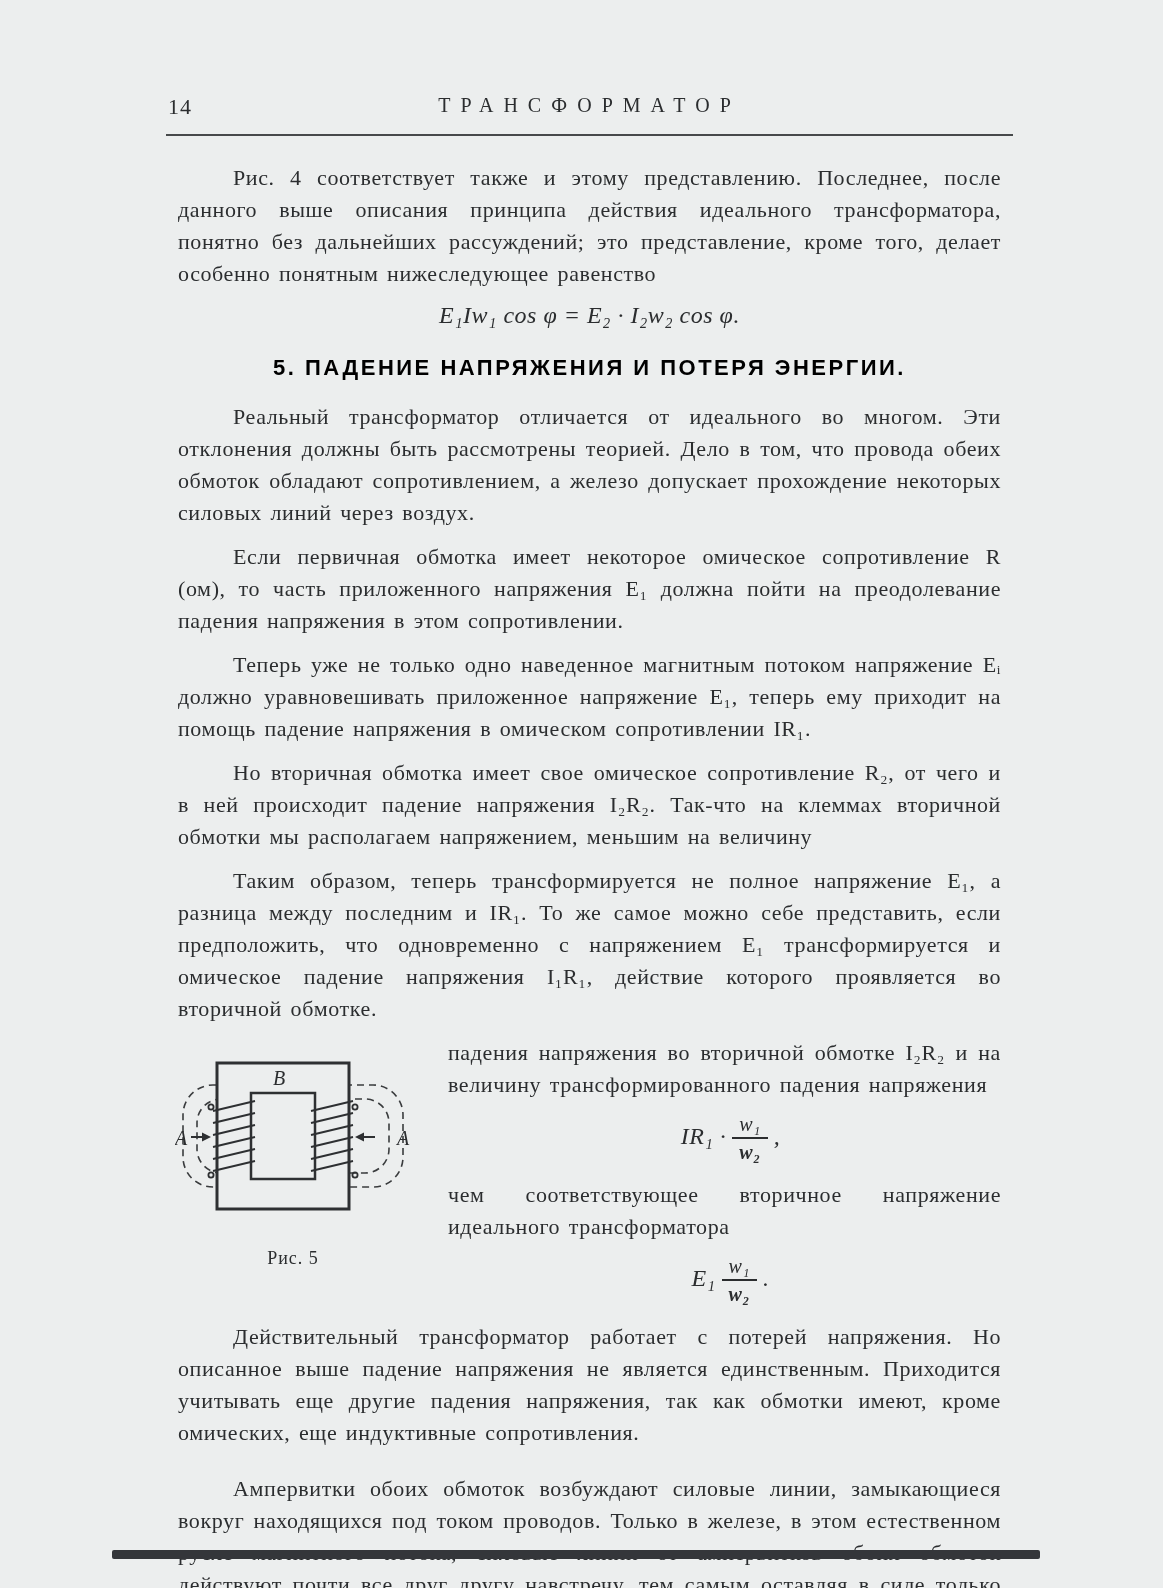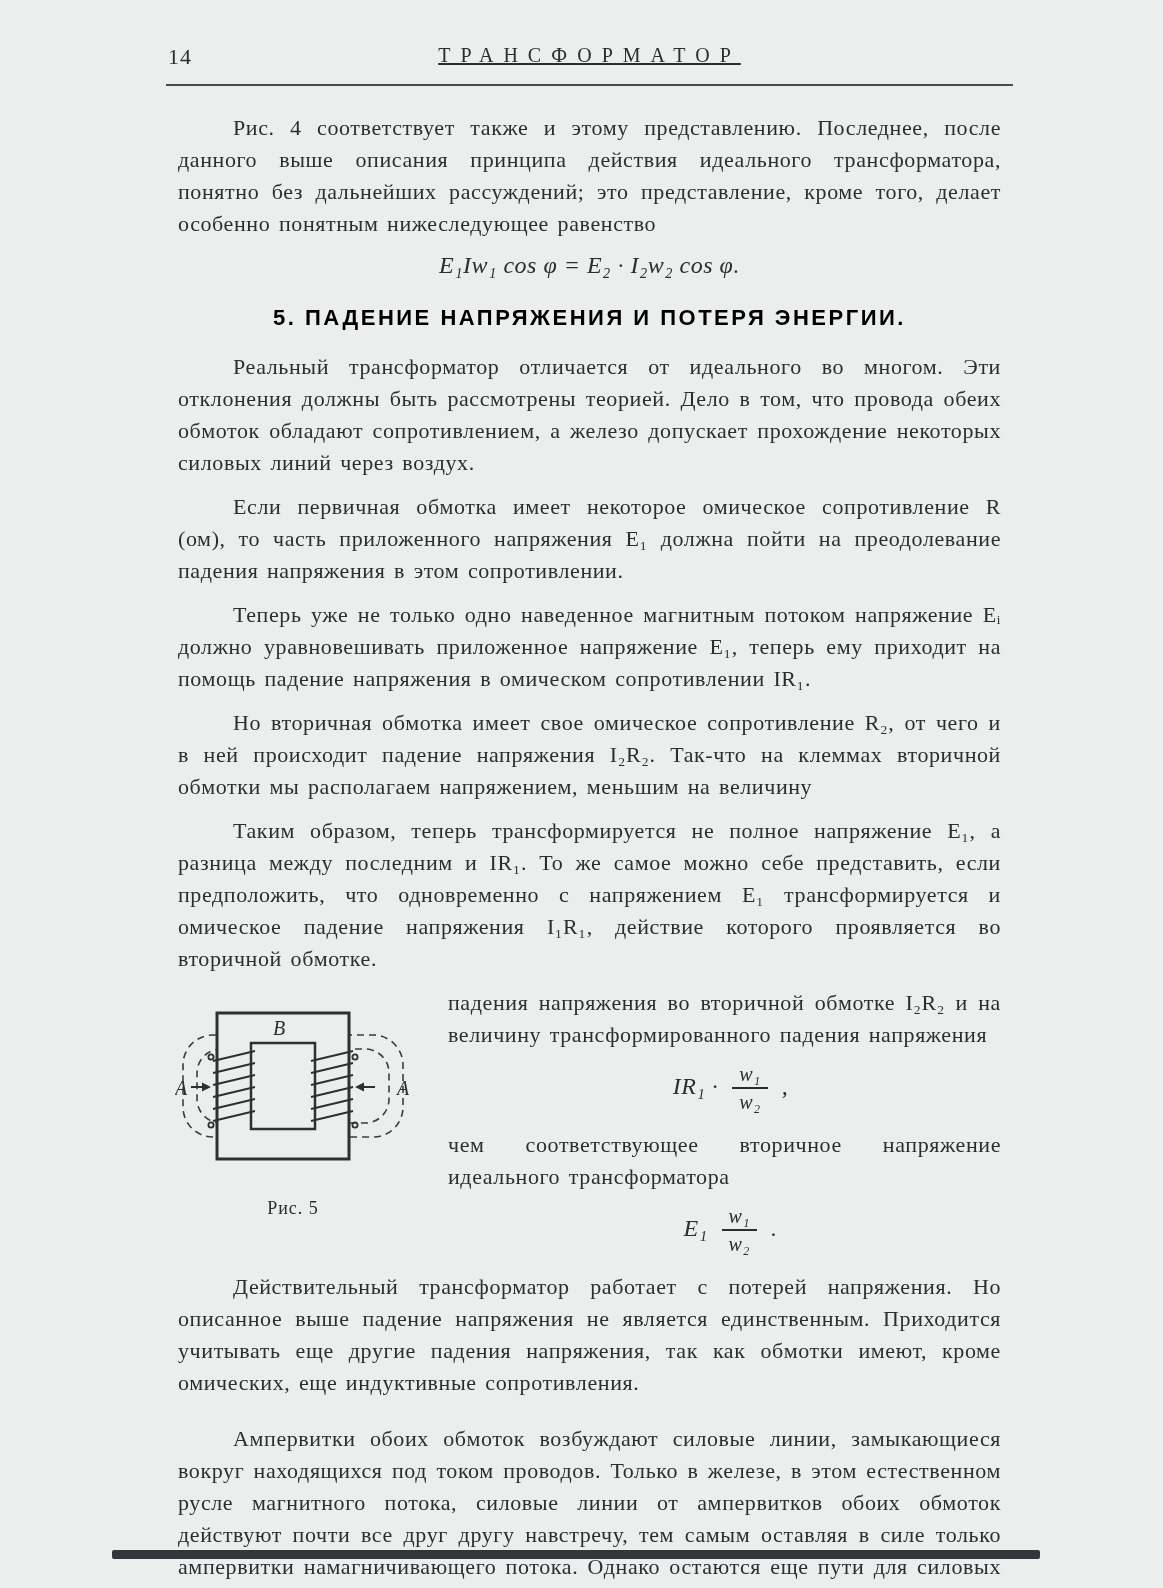--- a/index.html
+++ b/index.html
@@ -4,32 +4,32 @@
 <style>
   html,body{margin:0;padding:0;background:#cfd1d2;}
   .page{
     position:relative;
     width:1163px;height:1588px;
     margin:0 auto;
     background:#eceeee;
     color:#2b2d2f;
     font-family:"Liberation Serif", serif;
     box-sizing:border-box;
-    padding:44px 150px 0 166px;
+    padding:94px 150px 0 166px;
     overflow:hidden;
   }
   
   .header{position:relative;height:32px;}
   .pagenum{
     position:absolute;left:2px;top:0;
     font-size:22px;letter-spacing:1px;
   }
   .htitle{
     display:block;text-align:center;
-    font-size:20px;letter-spacing:10px;text-decoration:underline;
+    font-size:20px;letter-spacing:10px;
   }
   .hrule{border:none;border-top:2px solid #47494b;margin:8px 0 0 0;}
   .text{margin-top:26px;}
   p{
     margin:12px;
     font-size:22px;
     line-height:32px;
     text-align:justify;
     letter-spacing:0.6px;
     word-spacing:2.5px;
@@ -40,26 +40,26 @@
     text-align:center;
     font-style:italic;
     font-size:24px;
     margin:12px 0 16px 0;
     letter-spacing:0.5px;
   }
   .frac{
     display:inline-block;
     vertical-align:middle;
     text-align:center;
-    margin:0 14px;
+    margin:0 6px;
     font-size:20px;
     line-height:1.1;
   }
   .frac .num{display:block;border-bottom:2px solid #2b2d2f;padding:0 7px 2px 7px;}
-  .frac .den{display:block;padding-top:2px;}
+  .frac .den{display:block;padding-top:2px;font-weight:bold;}
   h2.sec{
     font-family:"Liberation Sans", sans-serif;
     font-weight:bold;
     font-size:22px;
     letter-spacing:2.5px;
     text-align:center;
     margin:26px 0 20px 0;
     color:#000000;
   }
   .fig{

